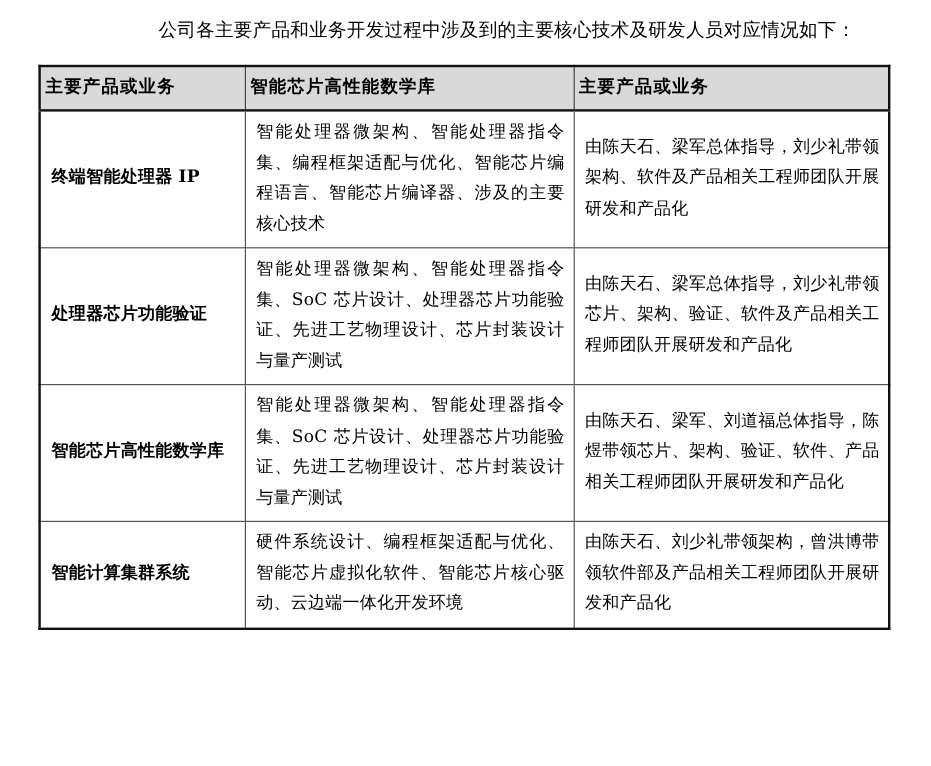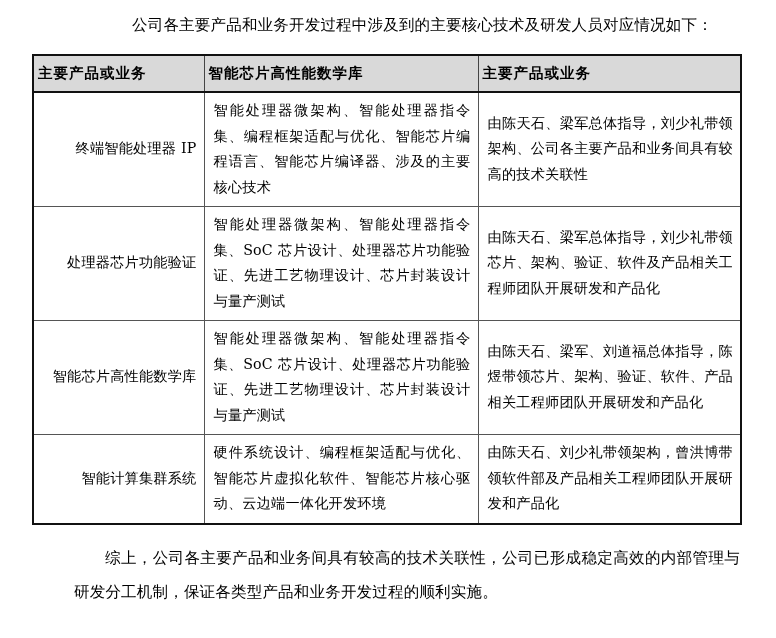--- a/index.html
+++ b/index.html
@@ -55,23 +55,24 @@
   }
   table.tech-table td {
     border: 1px solid #555555;
     vertical-align: middle;
     font-size: 14.2px;
     line-height: 25.5px;
     padding: 5px 7px 6px 9px;
     letter-spacing: 0.2px;
   }
   td.col-product {
-    text-align: right;
+    text-align: left;
     padding-left: 6px;
     padding-right: 6px;
+    font-weight: bold;
   }
   td.col-tech, td.col-staff {
     text-align: justify;
     text-justify: inter-ideograph;
   }
   .outro-para {
     margin: 0;
     padding: 16px 36px 0 74px;
     font-size: 15.5px;
     line-height: 34px;
@@ -98,36 +99,35 @@
         <tr>
           <th>主要产品或业务</th>
           <th>智能芯片高性能数学库</th>
           <th>主要产品或业务</th>
         </tr>
       </thead>
       <tbody>
         <tr>
           <td class="col-product">终端智能处理器 IP</td>
           <td class="col-tech">智能处理器微架构、智能处理器指令集、编程框架适配与优化、智能芯片编程语言、智能芯片编译器、涉及的主要核心技术</td>
-          <td class="col-staff">由陈天石、梁军总体指导，刘少礼带领架构、公司各主要产品和业务间具有较高的技术关联性</td>
+          <td class="col-staff">由陈天石、梁军总体指导，刘少礼带领架构、软件及产品相关工程师团队开展研发和产品化</td>
         </tr>
         <tr>
           <td class="col-product">处理器芯片功能验证</td>
           <td class="col-tech">智能处理器微架构、智能处理器指令集、SoC 芯片设计、处理器芯片功能验证、先进工艺物理设计、芯片封装设计与量产测试</td>
           <td class="col-staff">由陈天石、梁军总体指导，刘少礼带领芯片、架构、验证、软件及产品相关工程师团队开展研发和产品化</td>
         </tr>
         <tr>
           <td class="col-product">智能芯片高性能数学库</td>
           <td class="col-tech">智能处理器微架构、智能处理器指令集、SoC 芯片设计、处理器芯片功能验证、先进工艺物理设计、芯片封装设计与量产测试</td>
           <td class="col-staff">由陈天石、梁军、刘道福总体指导，陈煜带领芯片、架构、验证、软件、产品相关工程师团队开展研发和产品化</td>
         </tr>
         <tr>
           <td class="col-product">智能计算集群系统</td>
           <td class="col-tech">硬件系统设计、编程框架适配与优化、智能芯片虚拟化软件、智能芯片核心驱动、云边端一体化开发环境</td>
           <td class="col-staff">由陈天石、刘少礼带领架构，曾洪博带领软件部及产品相关工程师团队开展研发和产品化</td>
         </tr>
       </tbody>
     </table>
   </div>
 
-  <p class="outro-para" style="text-indent: 2em;">综上，公司各主要产品和业务间具有较高的技术关联性，公司已形成稳定高效的内部管理与研发分工机制，保证各类型产品和业务开发过程的顺利实施。</p>
 
 </div>
 
 </body></html>

